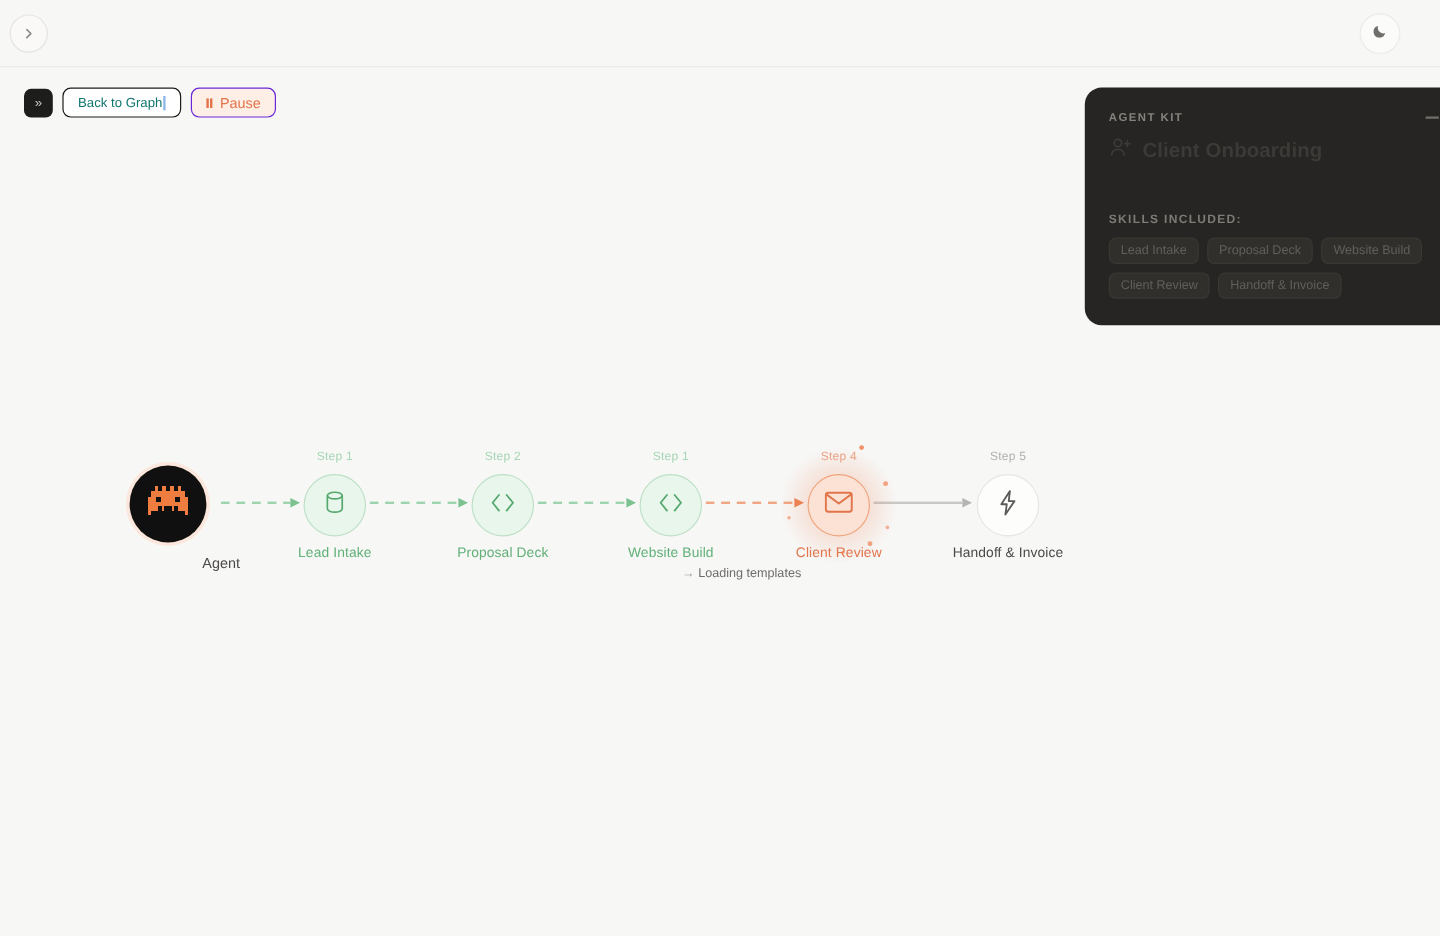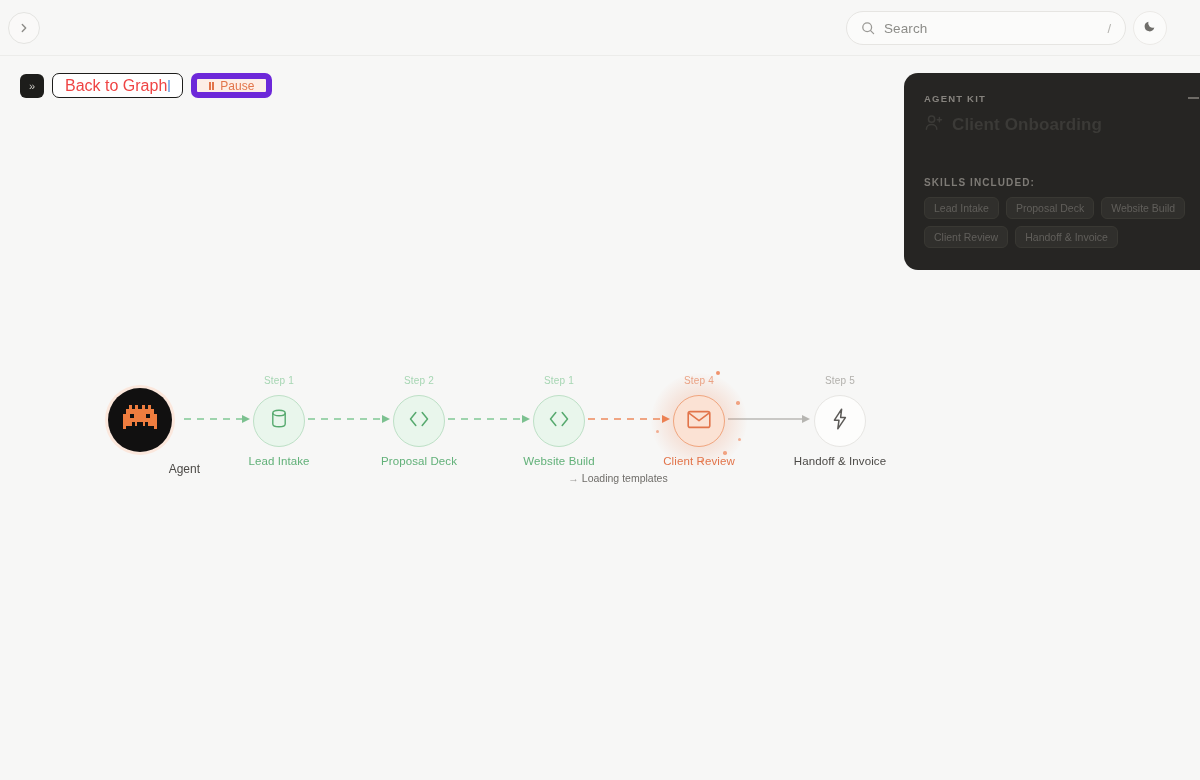--- a/index.html
+++ b/index.html
@@ -83,36 +83,36 @@
     font-size: 11px;
     display: flex; align-items: center; justify-content: center;
     cursor: pointer;
   }
   .tb-back {
     height: 25px;
     padding: 0 12px;
     border: 1.5px solid #1d1d1b;
     border-radius: 7px;
     background: #ffffff;
-    color: #ef4444;
-    font-size: 16px;
+    color: #0f766e;
+    font-size: 11px;
     display: flex; align-items: center;
     cursor: pointer;
     position: relative;
   }
   .caret {
     display: inline-block;
     width: 1.5px; height: 12px;
     background: #8fb8e8;
     margin: 0 0 0 1px;
   }
   .tb-pause {
     height: 25px;
     padding: 0 12px;
-    border: 6px solid #6d28d9;
+    border: 1px solid #6d28d9;
     border-radius: 7px;
     background: #fdeee6;
     color: #e2744a;
     font-size: 12px;
     display: flex; align-items: center; gap: 6px;
     cursor: pointer;
   }
   .pause-glyph { display: flex; gap: 1.5px; }
   .pause-glyph i { display: block; width: 2px; height: 8px; background: #e2744a; }
 
@@ -311,30 +311,20 @@
 <div class="topbar">
 
   <div class="collapse-btn">
     <span>
       <svg width="12" height="12" viewBox="0 0 12 12" fill="none">
         <path d="M4.3 2.6L7.7 6l-3.4 3.4" stroke="#8d8c88" stroke-width="1.4" stroke-linecap="round" stroke-linejoin="round"></path>
       </svg>
     </span>
   </div>
 
-  <div class="search-wrap">
-    <span class="search-icon">
-      <svg width="14" height="14" viewBox="0 0 14 14" fill="none">
-        <circle cx="6.2" cy="6.2" r="4.4" stroke="#9b9a96" stroke-width="1.3"></circle>
-        <path d="M9.6 9.6l3 3" stroke="#9b9a96" stroke-width="1.3" stroke-linecap="round"></path>
-      </svg>
-    </span>
-    <span class="search-text">Search</span>
-    <span class="search-slash">/</span>
-  </div>
 
   <div class="theme-btn">
     <span>
       <svg width="14" height="14" viewBox="0 0 14 14" fill="none">
         <path d="M11.3 8.6A4.7 4.7 0 015.4 2.7 4.9 4.9 0 1011.3 8.6z" fill="#6f6e6a"></path>
       </svg>
     </span>
   </div>
 </div>
 

